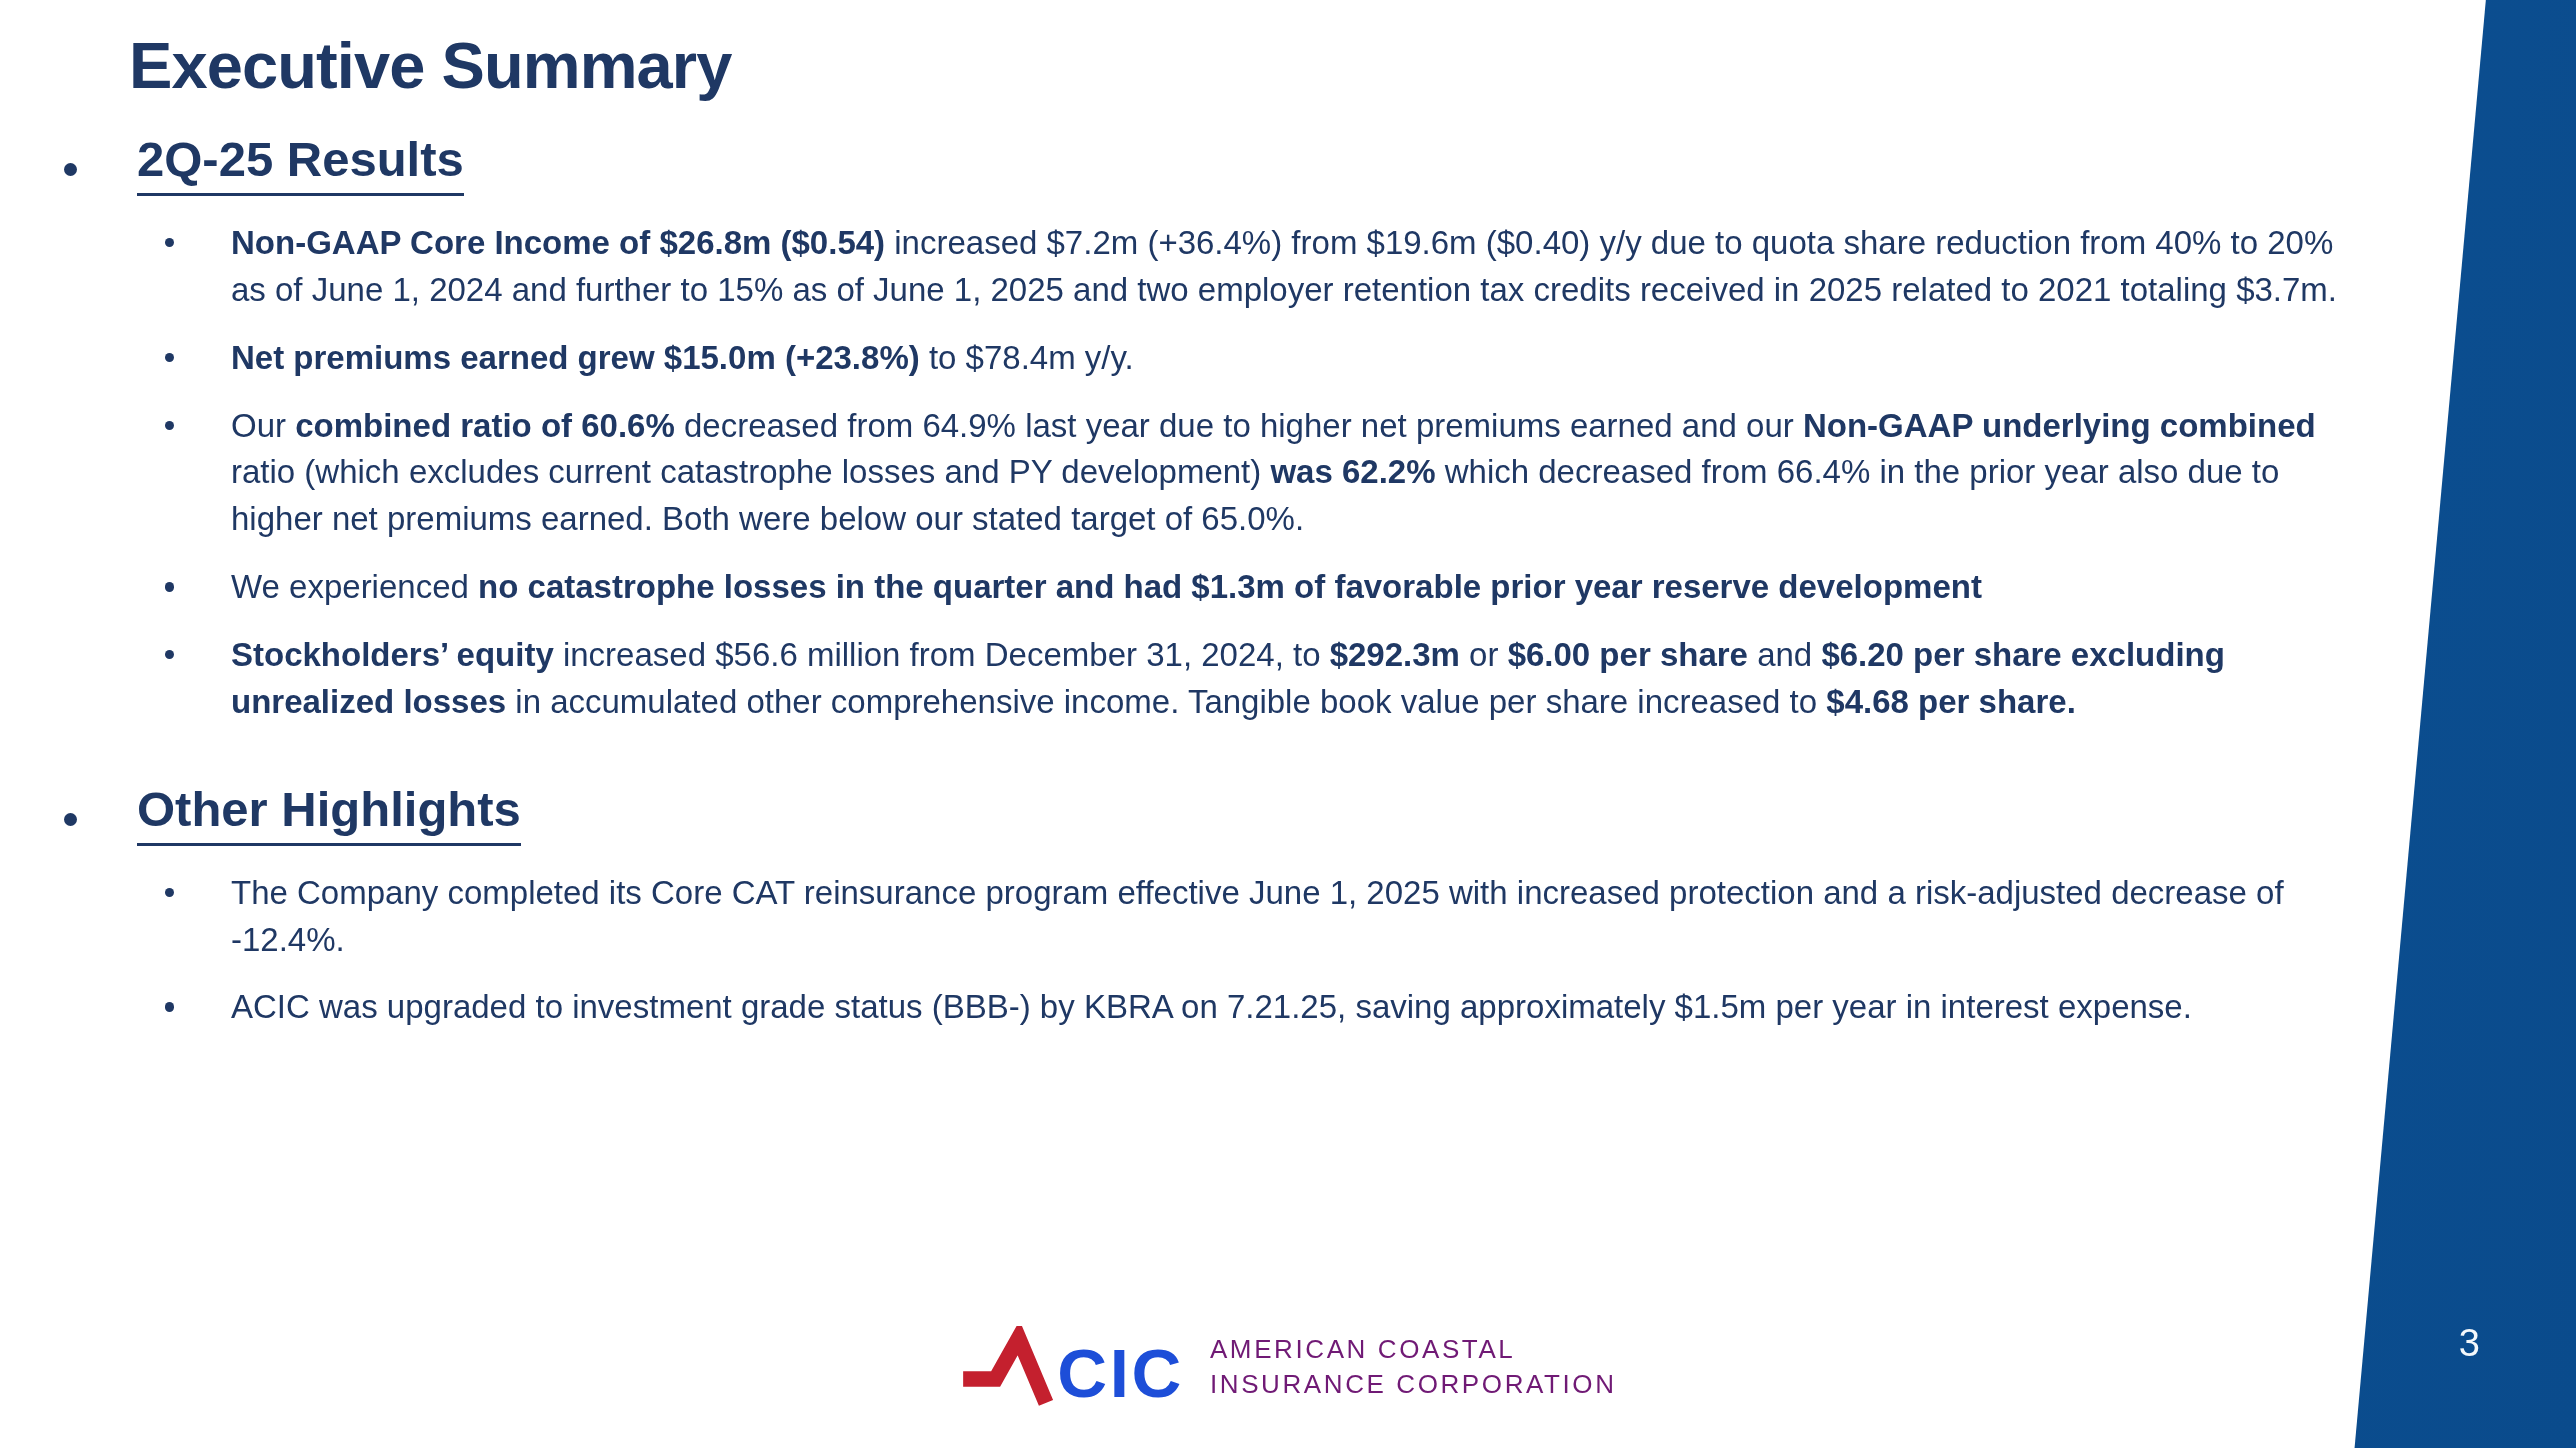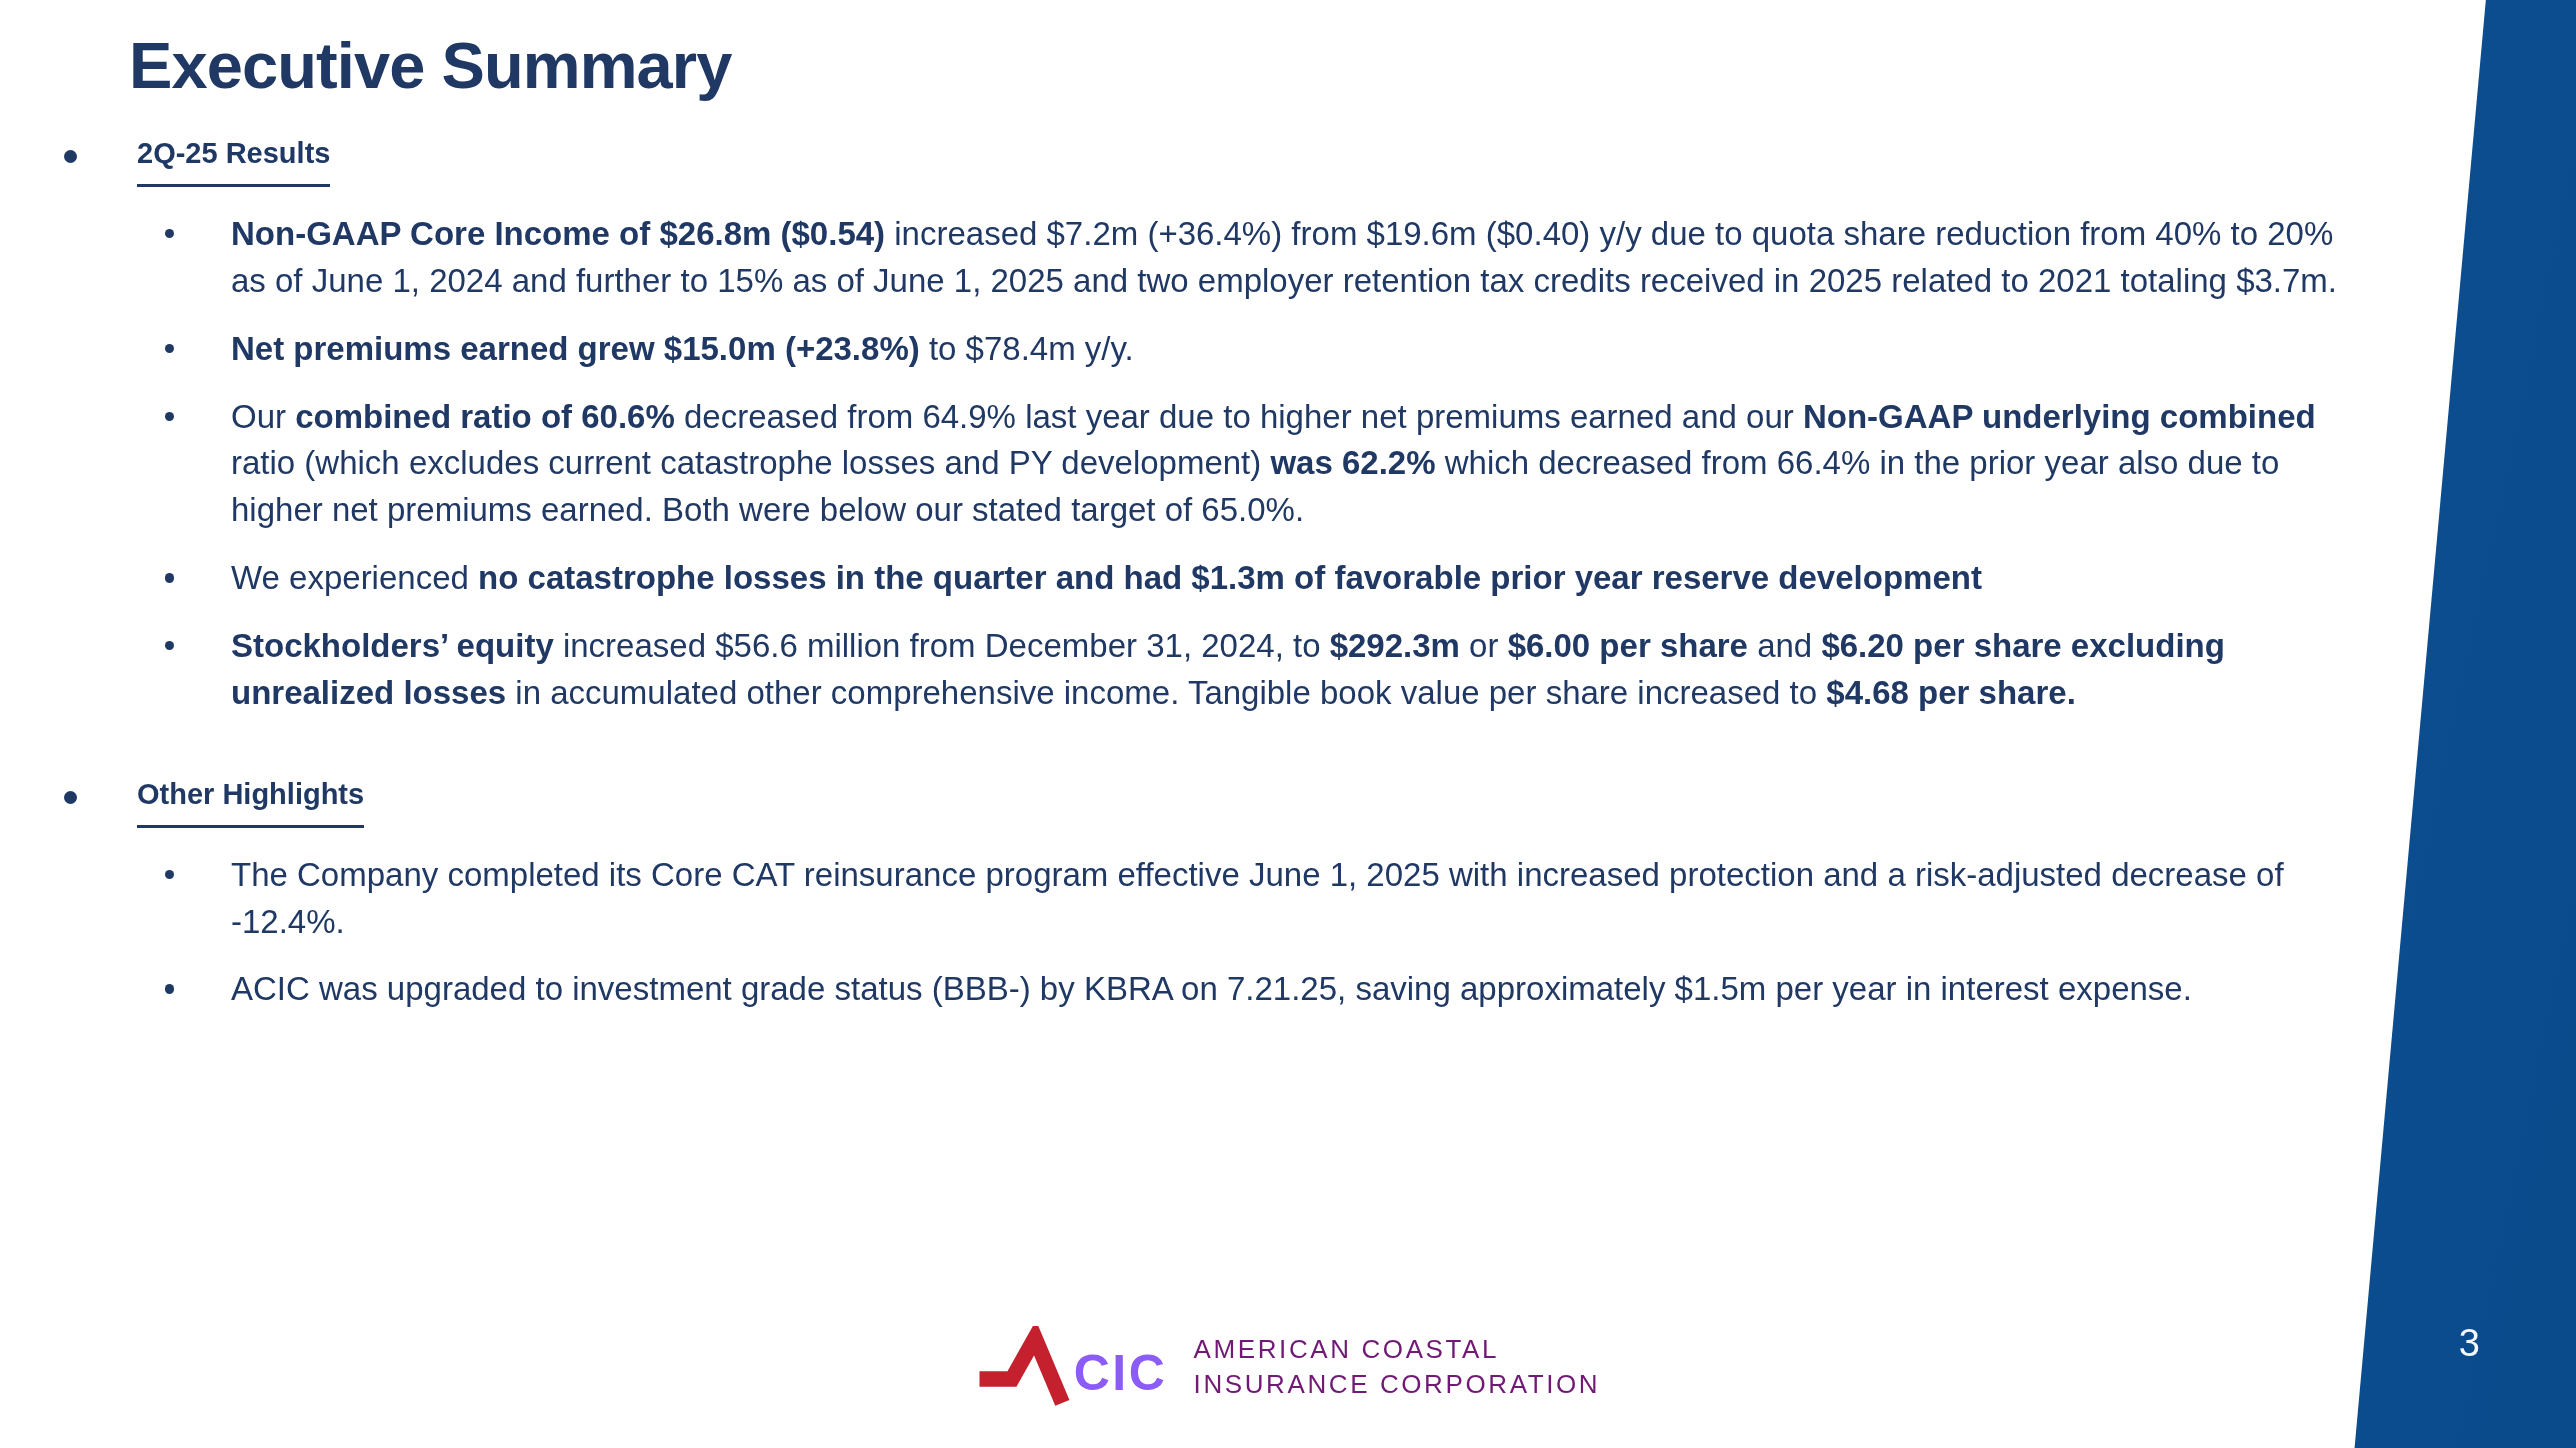--- a/index.html
+++ b/index.html
@@ -55,24 +55,24 @@
     grid-template-columns: 73px 1fr;
     align-items: baseline;
   }
   .l1dot {
     width: 13px; height: 13px;
     border-radius: 50%;
     background: #1F3864;
     margin-top: 19px;
   }
   .h1text {
-    font-size: 29px;
+    font-size: 49px;
     font-weight: 700;
     border-bottom: 3.4px solid #1F3864;
-    padding-bottom: 14px;
+    padding-bottom: 6px;
     justify-self: start;
   }
 
   .bullets { margin-left: 101px; }
   .l2row {
     display: grid;
     grid-template-columns: 66px 1fr;
     margin-top: 21px;
   }
   .l2row:first-child { margin-top: 24px; }
@@ -94,23 +94,23 @@
     position: absolute;
     bottom: 41px;
     left: 50%;
     transform: translateX(-50%);
     display: flex;
     align-items: center;
     gap: 26px;
   }
   .logo-mark { display: flex; align-items: center; }
   .logo-cic {
-    font-size: 50px;
+    font-size: 69px;
     font-weight: 700;
-    color: #8b5cf6;
+    color: #1d4ed8;
     letter-spacing: 2.6px;
     line-height: 1;
     margin-left: -5.2px;
     margin-top: 12px;
   }
   .logo-name {
     font-size: 26px;
     letter-spacing: 2.6px;
     color: #701a75;
     line-height: 1.35;

